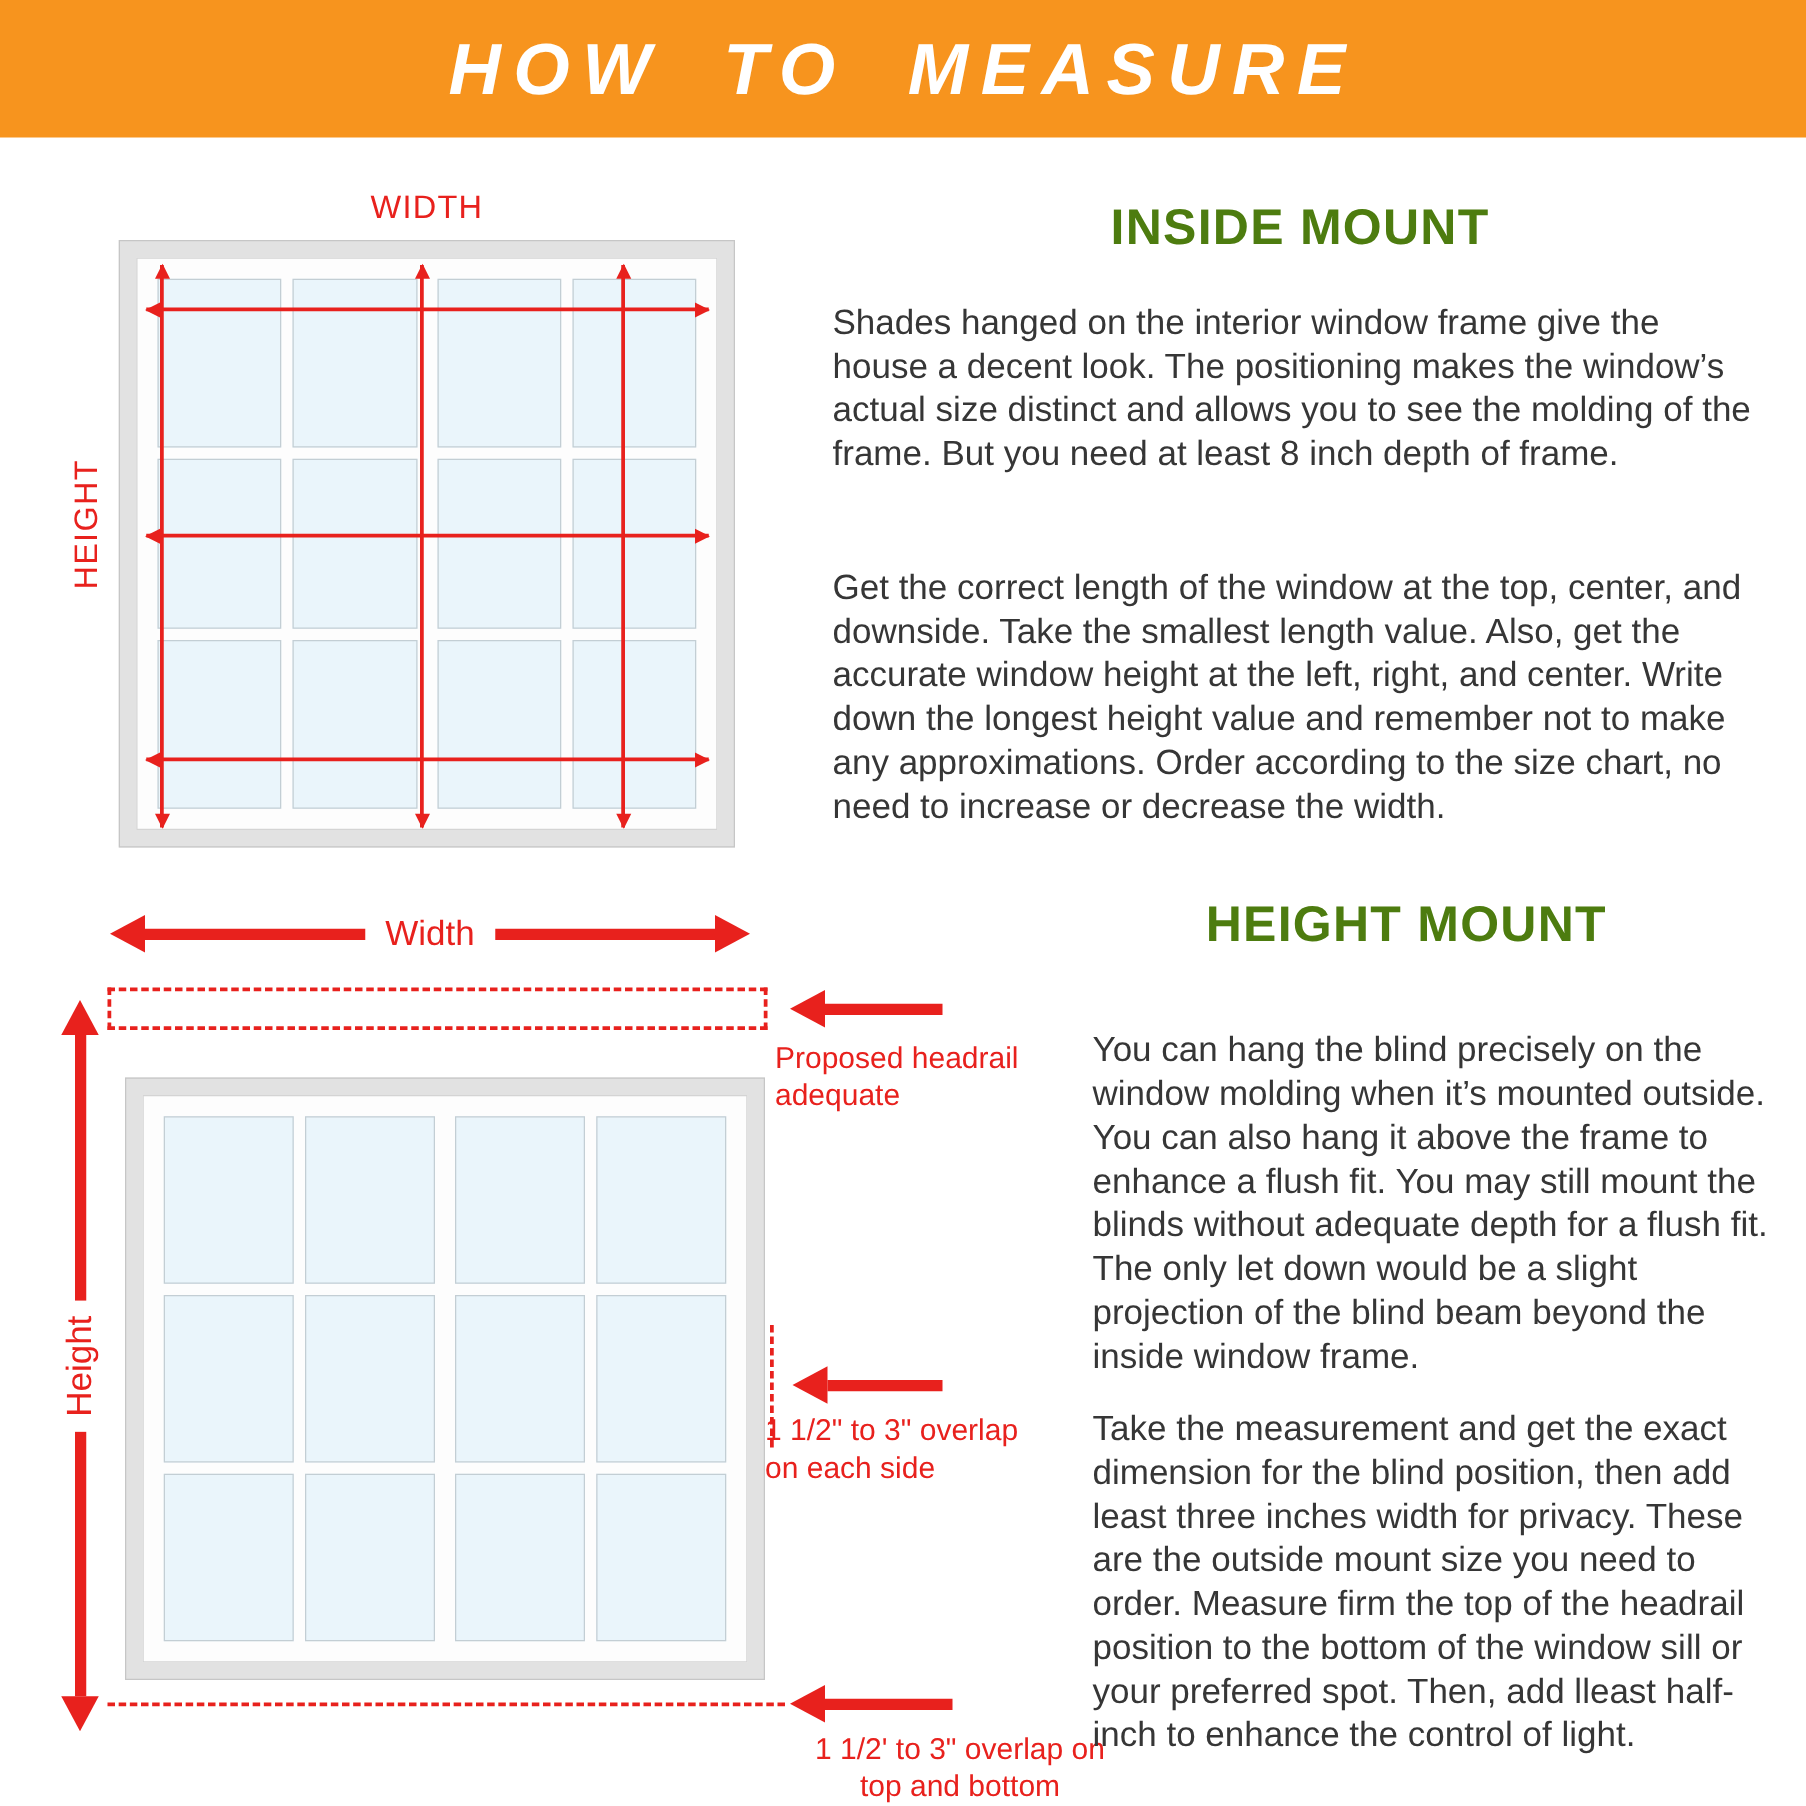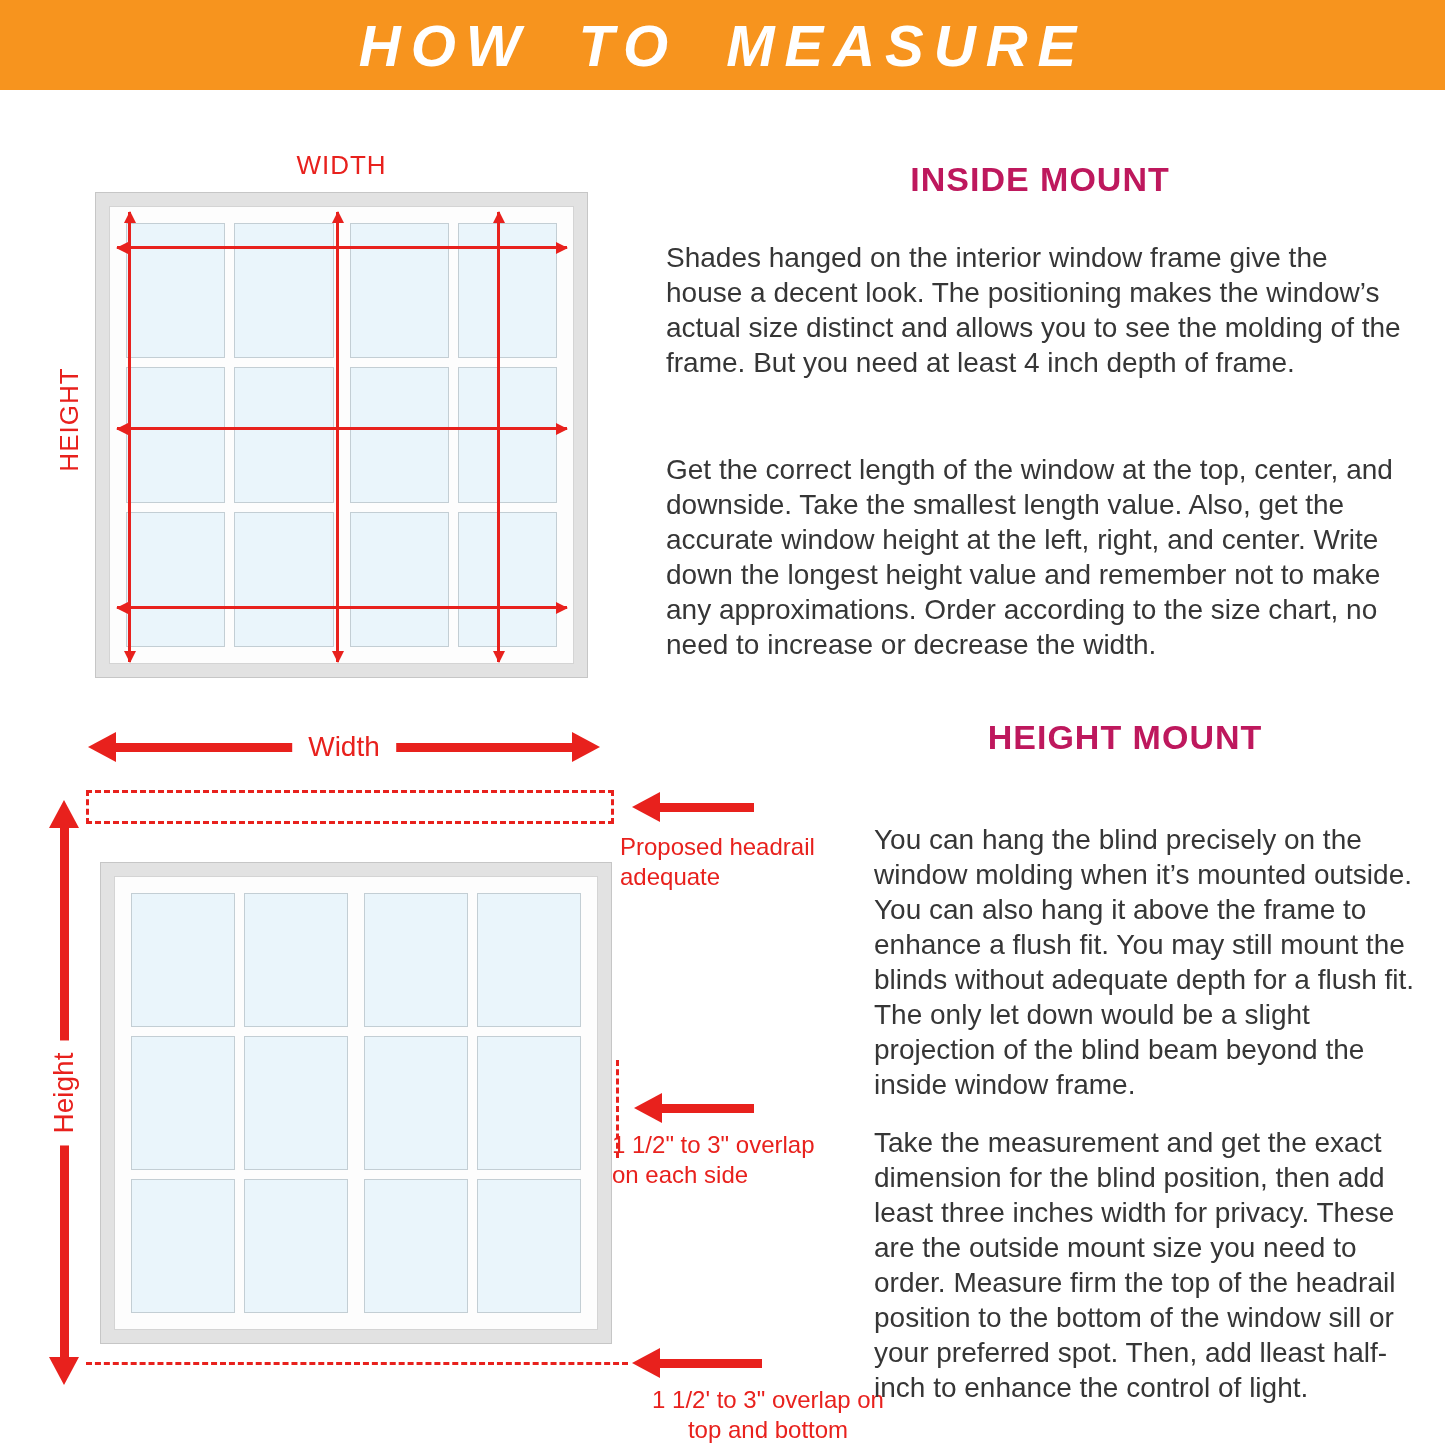--- a/index.html
+++ b/index.html
@@ -1,28 +1,28 @@
 <!DOCTYPE html>
 <html><head>
 <meta charset="utf-8">
 <style>
   * { margin:0; padding:0; box-sizing:border-box; }
   html,body { background:#ffffff; }
   body { font-family:"Liberation Sans","DejaVu Sans",sans-serif; }
   .page { position:relative; width:1445px; height:1445px; background:#fff; overflow:hidden; }
 
   
-  .banner { position:absolute; left:0; top:0; width:1445px; height:90px;
+  .banner { position:absolute; left:0; top:0; width:1445px; height:110px;
             background:#F7941E; display:flex; align-items:center; justify-content:center; }
   .banner h1 { color:#ffffff; font-size:58px; font-weight:bold; font-style:italic;
                letter-spacing:10px; word-spacing:22px; }
 
   
-  .sec-heading { position:absolute; text-align:center; color:#be185d;
-                 font-size:34px; font-weight:bold; letter-spacing:1px; }
+  .sec-heading { position:absolute; text-align:center; color:#4d7c0f;
+                 font-size:40px; font-weight:bold; letter-spacing:1px; }
   .body-text { position:absolute; color:#363636; font-size:28px; line-height:35px; }
 
   
   .window { position:absolute; background:#e2e2e2; border:1px solid #c6c6c6; padding:13px; }
   .win-mid { width:100%; height:100%; background:#fdfdfd; border:1px solid #d4d4d4; padding:16px; }
   .glass { width:100%; height:100%; display:flex; gap:16px; }
   .sash { flex:1; display:grid; grid-template-columns:1fr 1fr; grid-template-rows:1fr 1fr 1fr; gap:9px; }
   .pane { background:#eaf5fb; border:1px solid #c3ced4; }
 
   
@@ -104,21 +104,21 @@
   </div>
 
   <div class="tarrow-v" style="left:128px; top:212px; height:450px;"></div>
   <div class="tarrow-v" style="left:336px; top:212px; height:450px;"></div>
   <div class="tarrow-v" style="left:497px; top:212px; height:450px;"></div>
   <div class="tarrow-h" style="left:117px; top:246px; width:450px;"></div>
   <div class="tarrow-h" style="left:117px; top:427px; width:450px;"></div>
   <div class="tarrow-h" style="left:117px; top:606px; width:450px;"></div>
 
   <h2 class="sec-heading" style="left:660px; top:160px; width:760px;">INSIDE MOUNT</h2>
-  <p class="body-text" style="left:666px; top:240px; width:737px;">Shades hanged on the interior window frame give the house a decent look. The positioning makes the window’s actual size distinct and allows you to see the molding of the frame. But you need at least 4 inch depth of frame.</p>
+  <p class="body-text" style="left:666px; top:240px; width:737px;">Shades hanged on the interior window frame give the house a decent look. The positioning makes the window’s actual size distinct and allows you to see the molding of the frame. But you need at least 8 inch depth of frame.</p>
   <p class="body-text" style="left:666px; top:452px; width:737px;">Get the correct length of the window at the top, center, and downside. Take the smallest length value. Also, get the accurate window height at the left, right, and center. Write down the longest height value and remember not to make any approximations. Order according to the size chart, no need to increase or decrease the width.</p>
 
   <div class="thick-h" style="left:88px; top:731px; width:512px;">
     <span class="th-head-l"></span>
     <span class="th-tail"></span>
     <span class="th-head-r"></span>
     <span class="th-label">Width</span>
   </div>
 
   <div class="dashed-rect" style="left:86px; top:790px; width:528px; height:34px;"></div>

